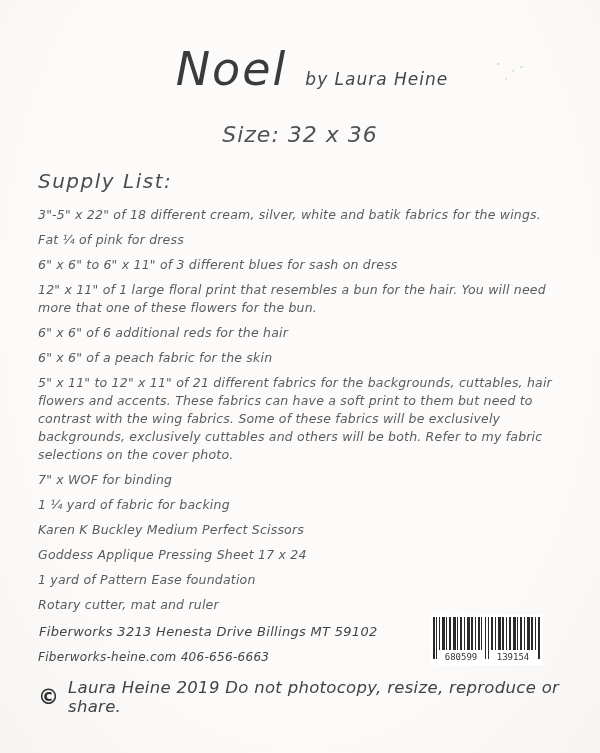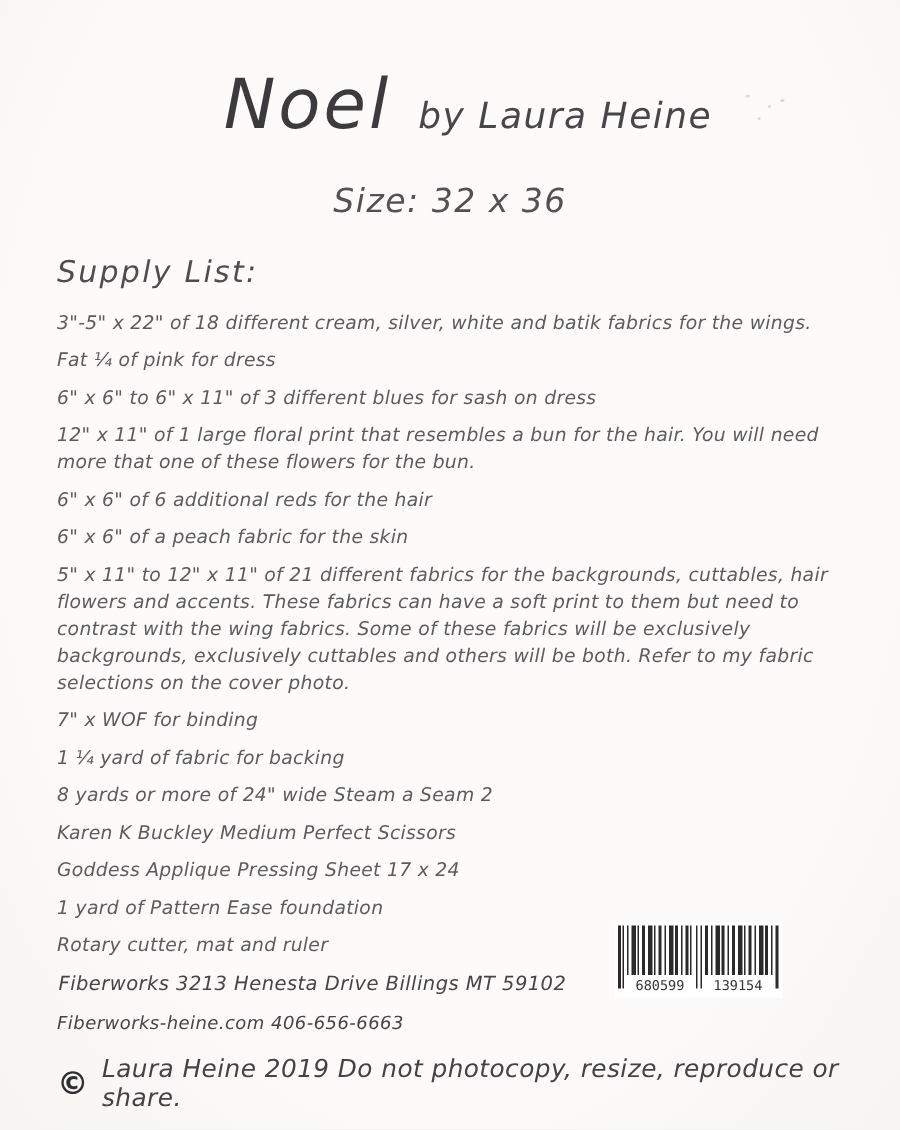--- a/index.html
+++ b/index.html
@@ -23,21 +23,21 @@
   }
   .title{
     font-size:46px;
     line-height:1;
     color:#3b3b3d;
     letter-spacing:2px;
     font-weight:400;
     margin-left:24px;
   }
   .byline{
-    font-size:24px;
+    font-size:17px;
     color:#47474a;
     letter-spacing:1px;
   }
   .size-line{
     text-align:center;
     margin-top:30px;
     font-size:22px;
     color:#525254;
     letter-spacing:1px;
   }
@@ -85,21 +85,21 @@
     font-style:normal;
     line-height:1;
   }
   .copyright-text{
     font-size:16.5px;
     color:#434346;
     letter-spacing:0.3px;
   }
   .barcode{
     position:absolute;
-    left:410px;
+    left:431px;
     top:615px;
     width:112px;
     height:50px;
     background:#ffffff;
   }
   .barcode svg{display:block;}
   .speck{
     position:absolute;
     background:#9a9aa0;
     border-radius:50%;
@@ -122,21 +122,20 @@
     <div class="supply-heading">Supply List:</div>
     <p class="supply-item">3"-5" x 22" of 18 different cream, silver, white and batik fabrics for the wings.</p>
     <p class="supply-item">Fat ¼ of pink for dress</p>
     <p class="supply-item">6" x 6" to 6" x 11" of 3 different blues for sash on dress</p>
     <p class="supply-item">12" x 11" of 1 large floral print that resembles a bun for the hair. You will need more that one of these flowers for the bun.</p>
     <p class="supply-item">6" x 6" of 6 additional reds for the hair</p>
     <p class="supply-item">6" x 6" of a peach fabric for the skin</p>
     <p class="supply-item">5" x 11" to 12" x 11" of 21 different fabrics for the backgrounds, cuttables, hair flowers and accents. These fabrics can have a soft print to them but need to contrast with the wing fabrics. Some of these fabrics will be exclusively backgrounds, exclusively cuttables and others will be both.  Refer to my fabric selections on the cover photo.</p>
     <p class="supply-item">7" x WOF for binding</p>
     <p class="supply-item">1 ¼ yard of fabric for backing</p>
-    <p class="supply-item">8 yards or more of 24" wide Steam a Seam 2</p>
     <p class="supply-item">Karen K Buckley Medium Perfect Scissors</p>
     <p class="supply-item">Goddess Applique Pressing Sheet 17 x 24</p>
     <p class="supply-item">1 yard of Pattern Ease foundation</p>
     <p class="supply-item">Rotary cutter, mat and ruler</p>
   </div>
 
   <div class="footer">
     <p class="address-line">Fiberworks 3213 Henesta Drive Billings MT 59102</p>
     <p class="contact-line">Fiberworks-heine.com 406-656-6663</p>
     <div class="copyright-row">

